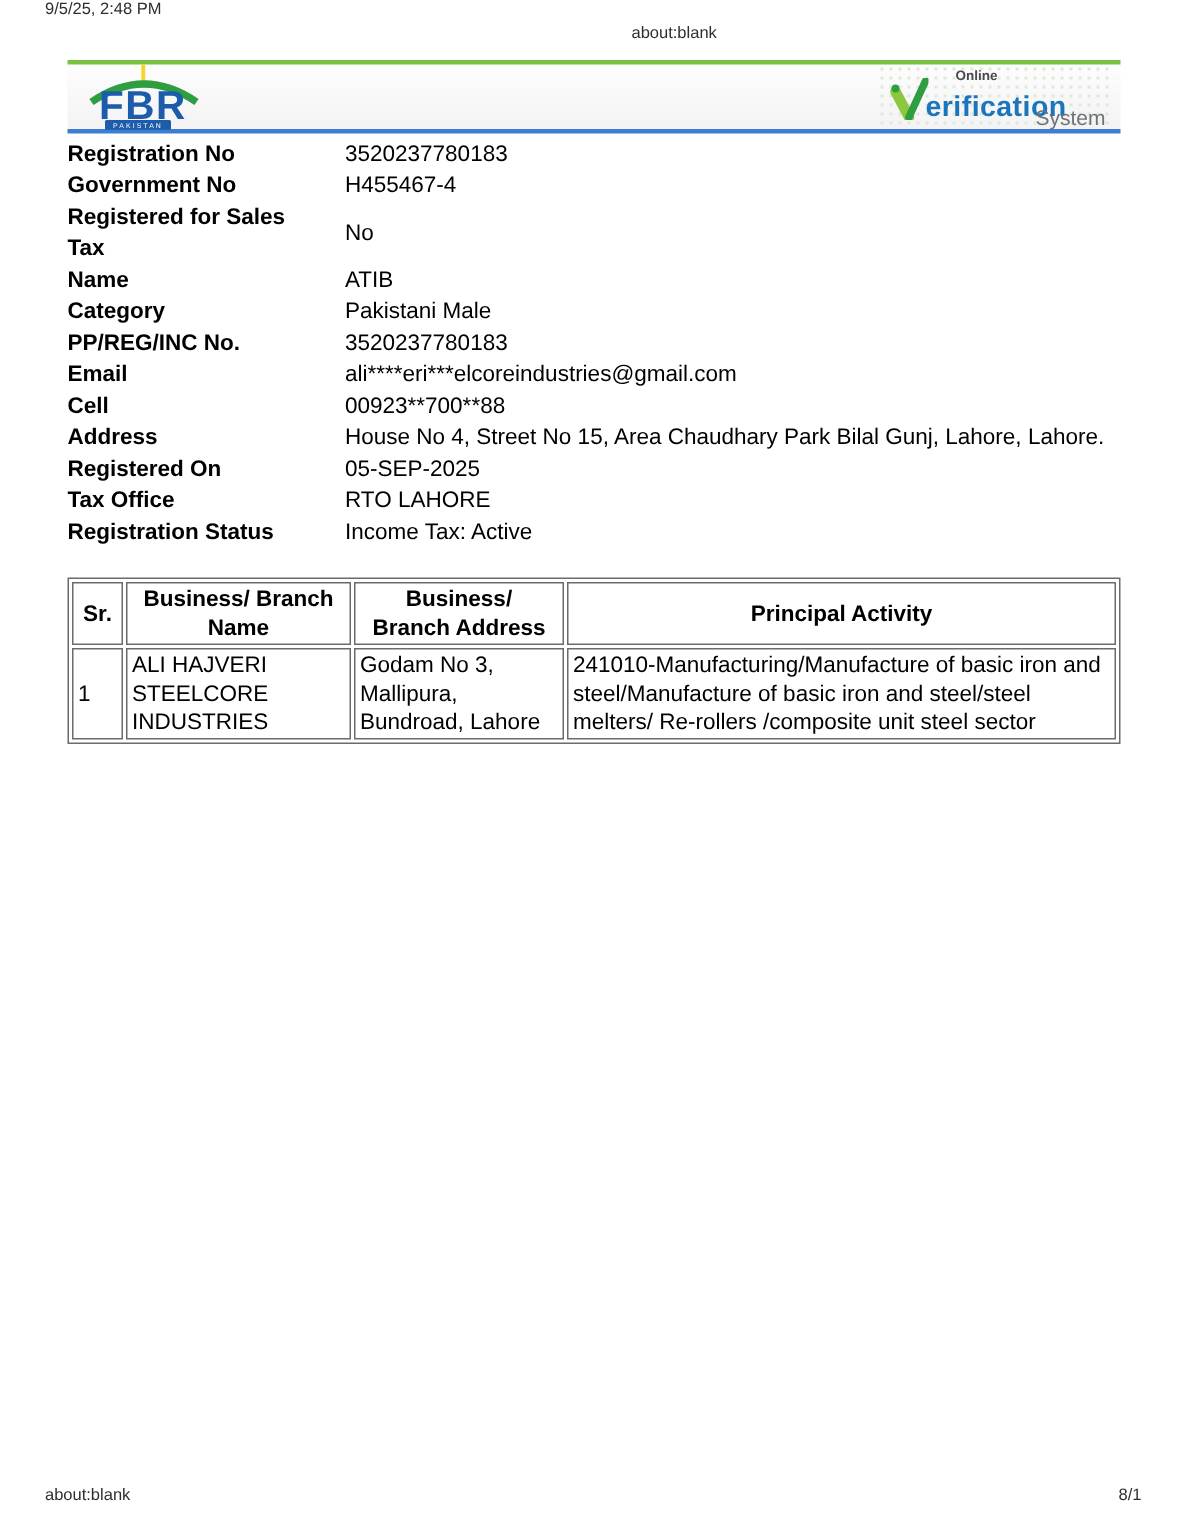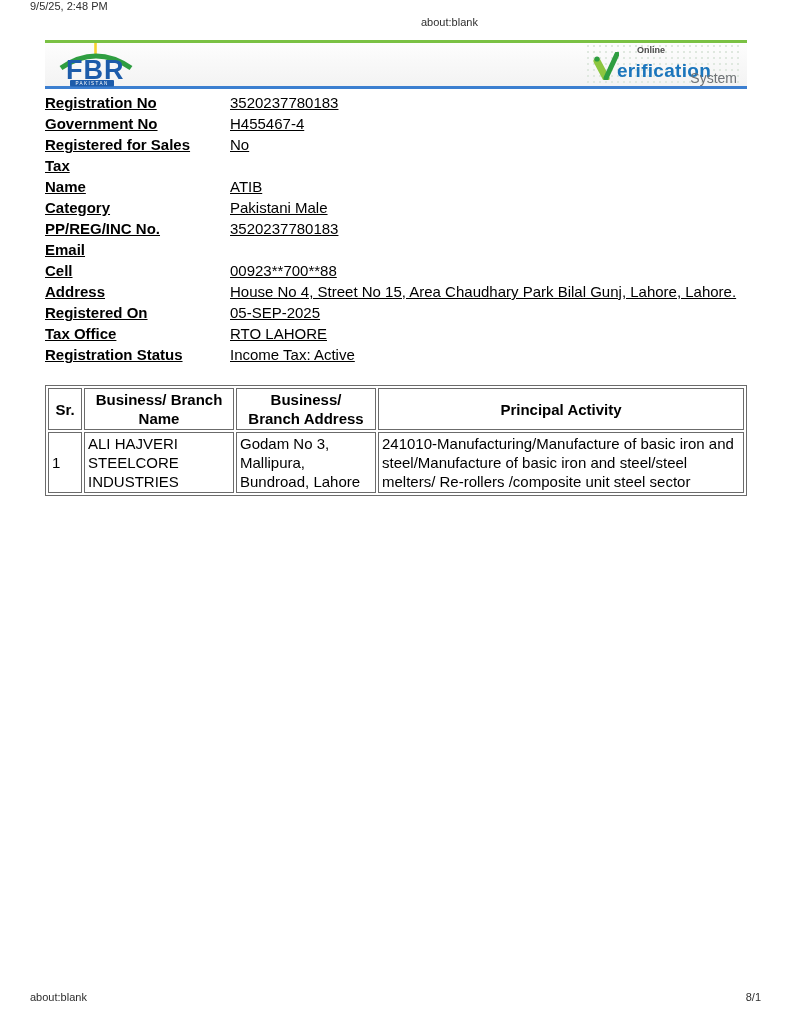--- a/index.html
+++ b/index.html
@@ -32,21 +32,21 @@
     background-size:6px 6px;
   }
   .verif-online{position:absolute;top:2px;left:52px;font-size:9px;font-weight:bold;color:#4a4a4a;}
   .verif-main{position:absolute;top:9px;left:8px;display:flex;align-items:flex-end;}
   .verif-check{flex:0 0 auto;margin-right:-2px;}
   .verif-word{font-size:19px;font-weight:bold;color:#1b75bc;letter-spacing:.3px;line-height:26px;}
   .verif-system{position:absolute;bottom:0;right:6px;font-size:14px;color:#6f7276;margin-top:36px;}
 
   
   .details{position:absolute;left:45px;top:92px;width:702px;font-size:15px;line-height:21px;}
-  .kv-row{display:flex;align-items:flex-start;text-decoration:underline;}
+  .kv-row{display:flex;align-items:center;}
   .kv-label{width:160px;margin-right:25px;font-weight:bold;flex:0 0 auto;}
   .kv-value{flex:1 1 auto;word-wrap:break-word;}
 
   
   .biz-table-wrap{position:absolute;left:45px;top:385px;width:702px;}
   table.biz{
     width:100%;border-collapse:separate;border-spacing:2px;
     border:1px solid #6b6b6b;font-size:15px;
   }
   table.biz th,table.biz td{
@@ -112,20 +112,21 @@
   <div class="kv-row">
     <span class="kv-label">Category</span>
     <span class="kv-value">Pakistani Male</span>
   </div>
   <div class="kv-row">
     <span class="kv-label">PP/REG/INC No.</span>
     <span class="kv-value">3520237780183</span>
   </div>
   <div class="kv-row">
     <span class="kv-label">Email</span>
+    <span class="kv-value">ali****eri***elcoreindustries@gmail.com</span>
   </div>
   <div class="kv-row">
     <span class="kv-label">Cell</span>
     <span class="kv-value">00923**700**88</span>
   </div>
   <div class="kv-row">
     <span class="kv-label">Address</span>
     <span class="kv-value">House No 4, Street No 15, Area Chaudhary Park Bilal Gunj, Lahore, Lahore.</span>
   </div>
   <div class="kv-row">

